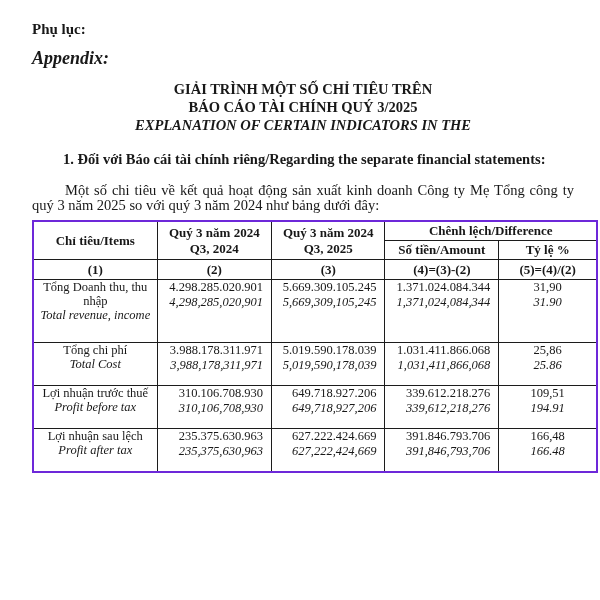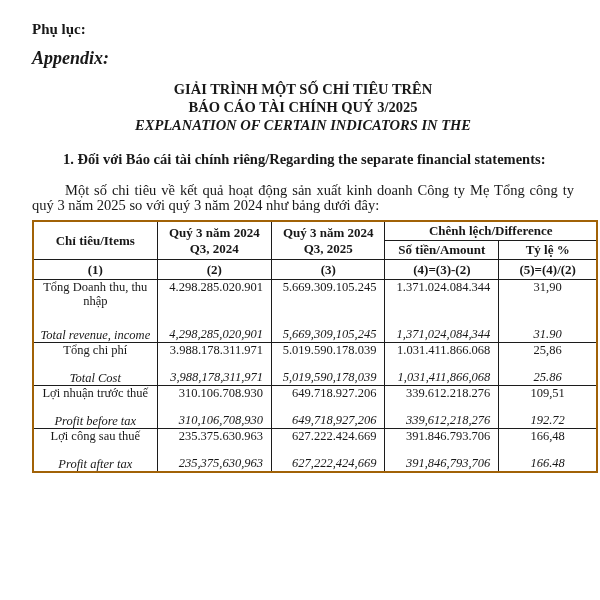--- a/index.html
+++ b/index.html
@@ -28,31 +28,31 @@
   .para-en {
     margin:1px 0 0; font-size:14.5px; line-height:27px; font-style:italic;
     text-align:justify; text-indent:33px;
   }
 
   table.fin {
     margin:7px 0 0 0; border-collapse:collapse; table-layout:fixed;
     width:566px; font-size:12.5px;
   }
   table.fin th, table.fin td { border:1px solid #1c1c1c; padding:0; }
-  table.fin { border:2px solid #a16207; }
+  table.fin { border:2px solid #6d28d9; }
   col.c1 { width:22%; } col.c2 { width:20.3%; } col.c3 { width:20.1%; } col.c4 { width:20.2%; } col.c5 { width:17.4%; }
 
   thead th { font-weight:bold; font-size:13px; line-height:16px; text-align:center; vertical-align:middle; }
   tr.h1 th, tr.h2 th { height:18px; }
   tr.idx th { height:19px; font-size:13px; }
 
   tbody td { vertical-align:middle; }
   tr.r1 td { height:62px; }
   tr.rn td { height:42px; }
-  .cw { height:100%; display:flex; flex-direction:column; justify-content:space-between; }
+  .cw { height:100%; display:flex; flex-direction:column; justify-content:flex-start; }
   .cw .vn, .cw .en { display:flex; flex-direction:column; justify-content:center; }
   .cw .en { font-style:italic; }
   td.lbl .vn, td.lbl .en { text-align:center; line-height:14px; padding:0 2px; }
   td.num .vn, td.num .en { text-align:right; padding-right:8px; white-space:nowrap; }
   td.pct .vn, td.pct .en { text-align:center; }
 </style>
 </head>
 <body>
 
 <div class="page">
@@ -189,28 +189,28 @@
           </td>
         <td class="num">
             <div class="cw">
           <div class="vn">339.612.218.276</div>
           <div class="en">339,612,218,276</div>
         </div>
           </td>
         <td class="pct">
             <div class="cw">
           <div class="vn">109,51</div>
-          <div class="en">192.72</div>
+          <div class="en">194.91</div>
         </div>
           </td>
       </tr>
       <tr class="rn">
         <td class="lbl">
             <div class="cw">
-          <div class="vn">Lợi công sau thuế</div>
+          <div class="vn">Lợi nhuận sau lệch</div>
           <div class="en">Profit after tax</div>
         </div>
           </td>
         <td class="num">
             <div class="cw">
           <div class="vn">235.375.630.963</div>
           <div class="en">235,375,630,963</div>
         </div>
           </td>
         <td class="num">

